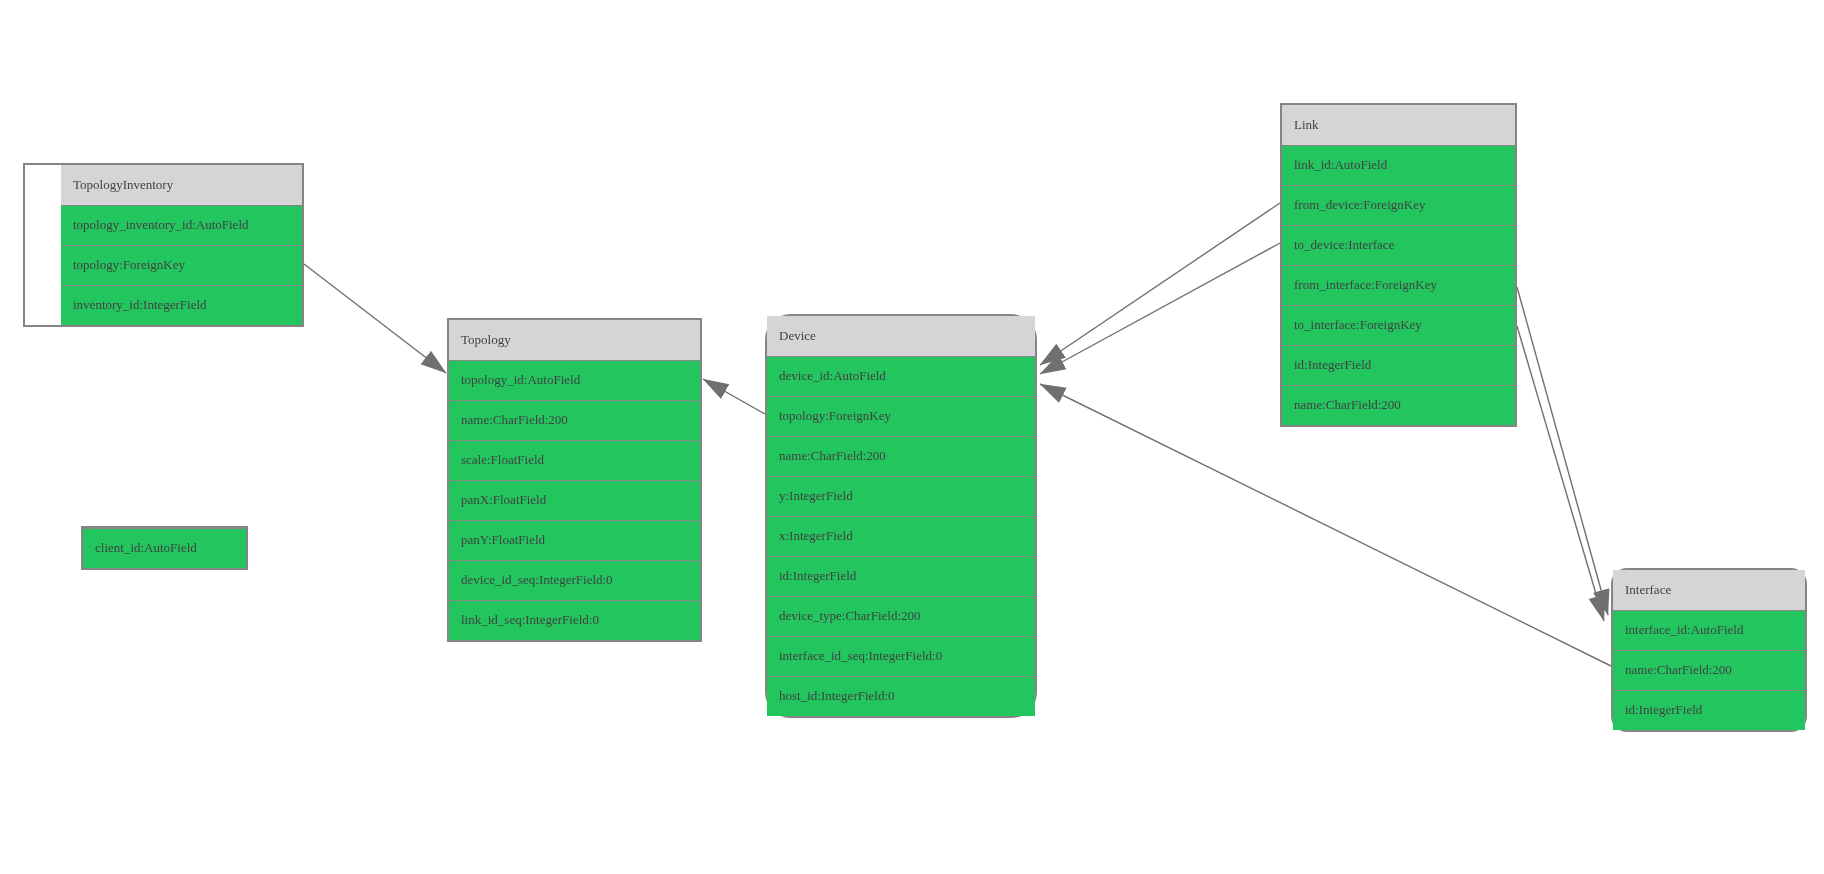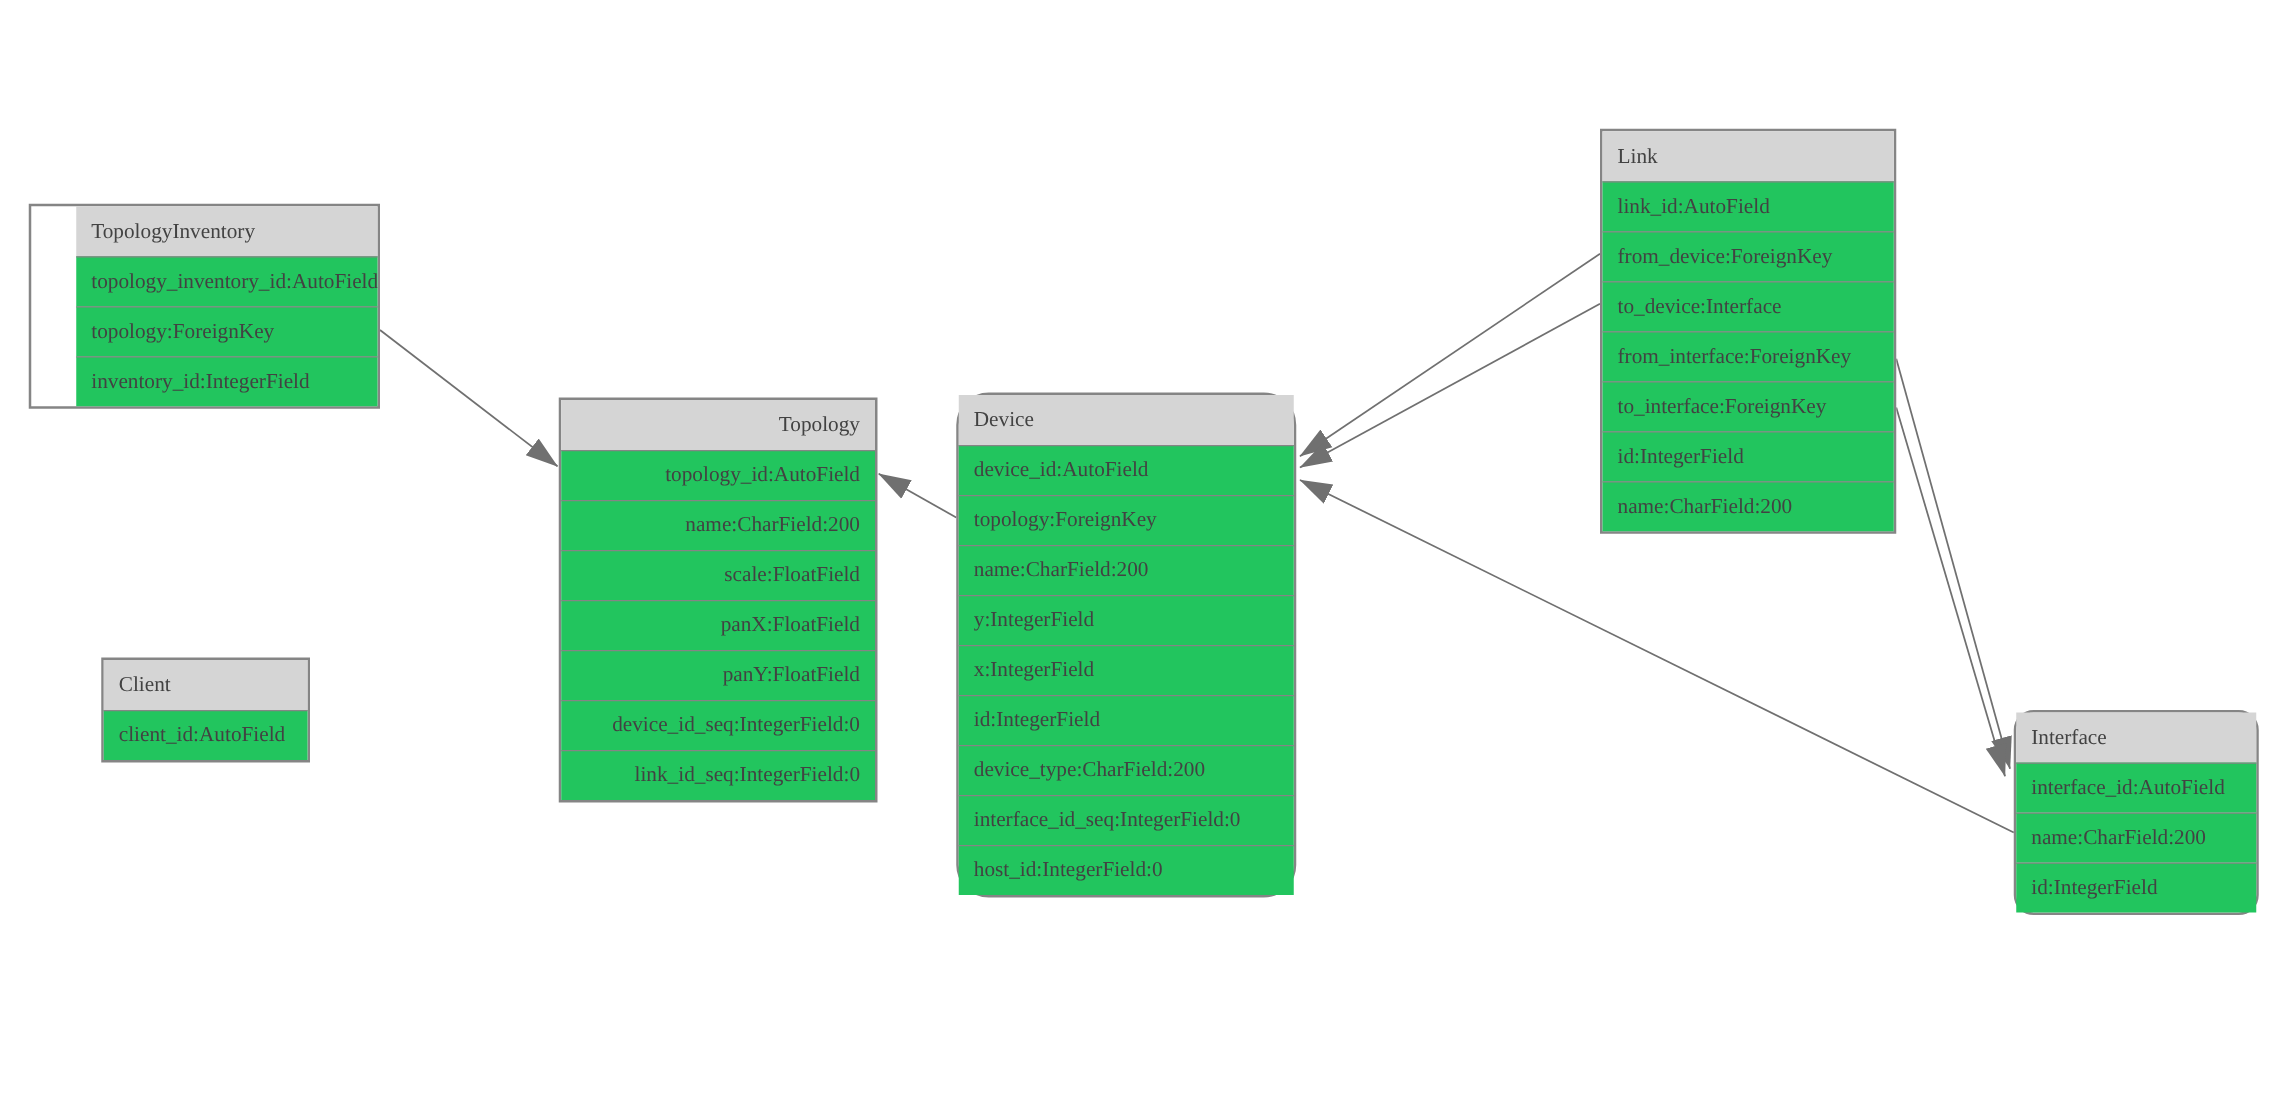--- a/index.html
+++ b/index.html
@@ -29,21 +29,21 @@
   #edges line {
     stroke: var(--edge);
     stroke-width: 1.4;
   }
   .entity-table {
     position: absolute;
     box-sizing: border-box;
     background: #ffffff;
     border: 2px solid var(--border);
     color: var(--text);
-    font-size: 17px;
+    font-size: 13px;
   }
   .entity-header {
     box-sizing: border-box;
     height: 40px;
     line-height: 40px;
     padding: 0 12px;
     background: var(--header-fill);
     white-space: nowrap;
     overflow: hidden;
   }
@@ -78,32 +78,31 @@
         <line x1="1611" y1="666" x2="1040" y2="384" marker-end="url(#arrowhead)"></line>
       </g>
   </svg>
   <div id="tables">
       <div class="entity-table" style="left: 23px; top: 163px; width: 281px; padding-left: 36px;">
         <div class="entity-header">TopologyInventory</div>
         <div class="entity-row">topology_inventory_id:AutoField</div>
         <div class="entity-row">topology:ForeignKey</div>
         <div class="entity-row">inventory_id:IntegerField</div>
       </div>
-      <div class="entity-table" style="left: 447px; top: 318px; width: 255px; text-align: right;">
+      <div class="entity-table" style="left: 447px; top: 318px; width: 255px;">
         <div class="entity-header">Topology</div>
         <div class="entity-row">topology_id:AutoField</div>
         <div class="entity-row">name:CharField:200</div>
         <div class="entity-row">scale:FloatField</div>
         <div class="entity-row">panX:FloatField</div>
         <div class="entity-row">panY:FloatField</div>
         <div class="entity-row">device_id_seq:IntegerField:0</div>
         <div class="entity-row">link_id_seq:IntegerField:0</div>
       </div>
       <div class="entity-table" style="left: 81px; top: 526px; width: 167px;">
-        <div class="entity-header">Client</div>
         <div class="entity-row">client_id:AutoField</div>
       </div>
       <div class="entity-table" style="left: 765px; top: 314px; width: 272px; border-radius: 26px;">
         <div class="entity-header">Device</div>
         <div class="entity-row">device_id:AutoField</div>
         <div class="entity-row">topology:ForeignKey</div>
         <div class="entity-row">name:CharField:200</div>
         <div class="entity-row">y:IntegerField</div>
         <div class="entity-row">x:IntegerField</div>
         <div class="entity-row">id:IntegerField</div>

